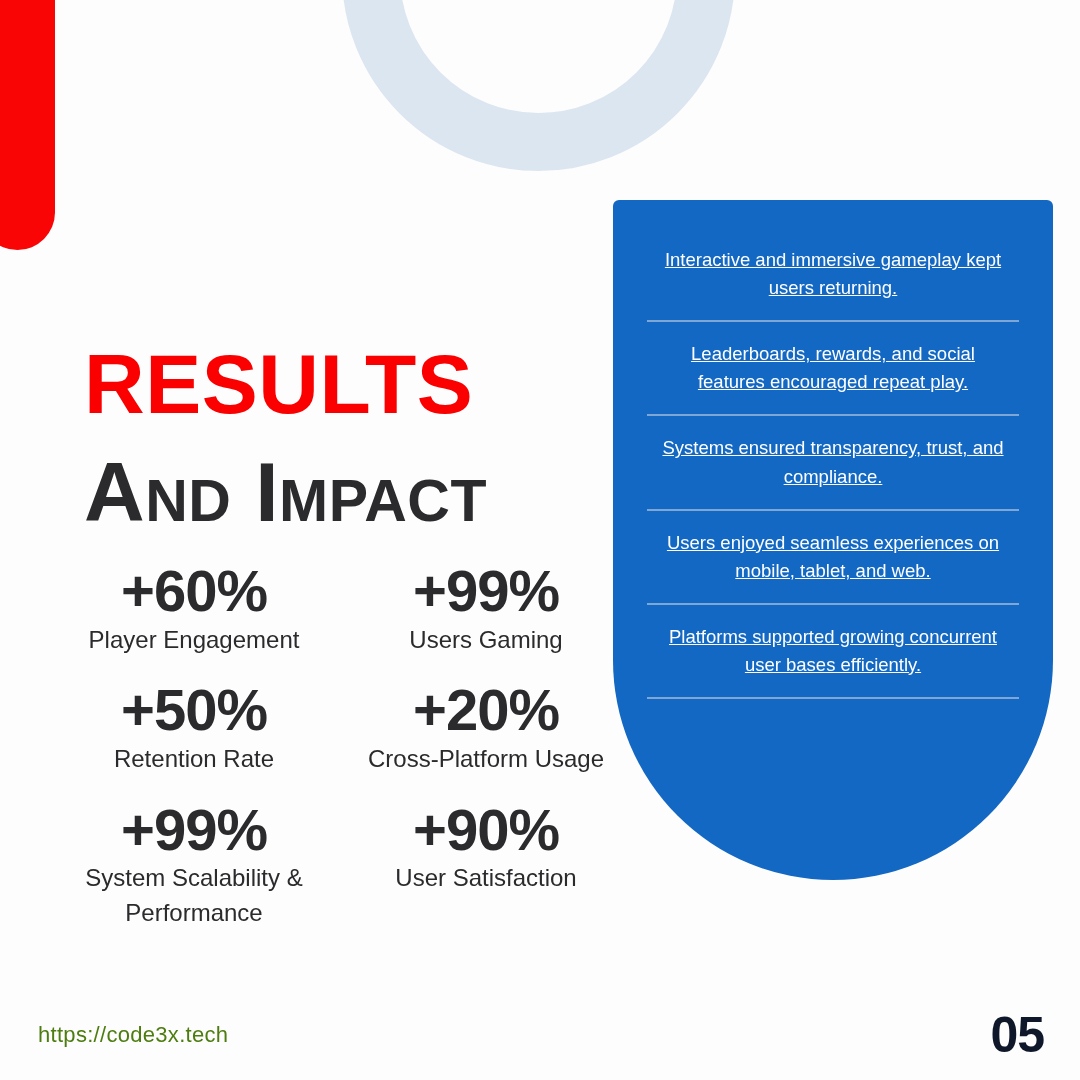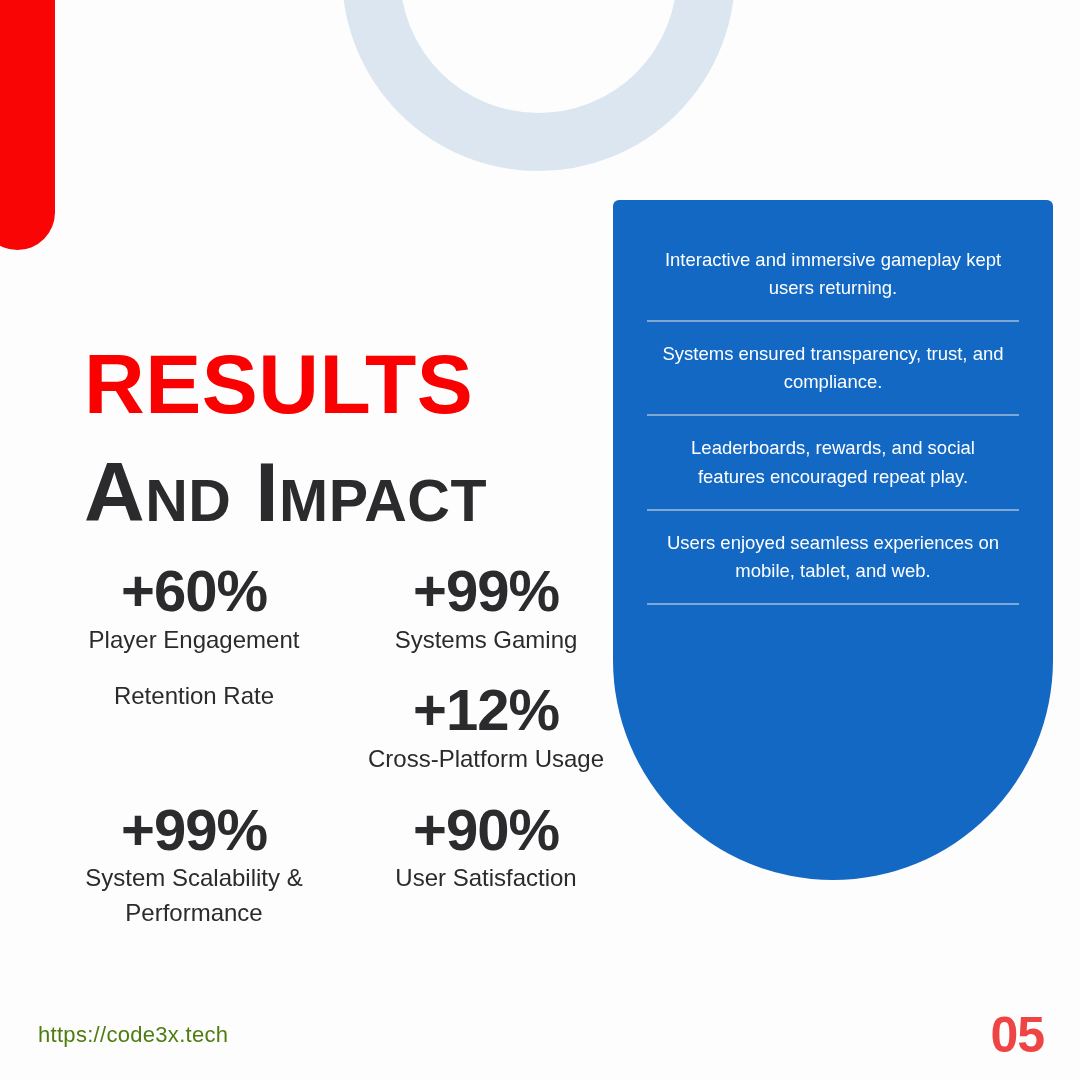--- a/index.html
+++ b/index.html
@@ -98,38 +98,39 @@
   }
   .panel-list { list-style:none; }
   .panel-item {
     text-align:center;
     color:#FFFFFF;
     font-size:18.5px;
     line-height:1.52;
     padding:0 12px 18px 12px;
     border-bottom:2px solid #7FA7D6;
     margin-bottom:18px;
+    text-decoration:underline;
   }
   .panel-item:last-child { margin-bottom:0; }
 
   
   .footer-url {
     position:absolute;
     left:38px; top:1022px;
     font-size:22px;
     font-weight:300;
     color:#4d7c0f;
     letter-spacing:0.3px;
   }
   .footer-page {
     position:absolute;
     right:36px; top:1006px;
     font-size:50px;
     font-weight:bold;
-    color:#ef4444;
+    color:#0f172a;
     letter-spacing:-1px;
   }
 </style>
 </head>
 <body>
 
 <div id="slide">
 
   <div class="red-bar"></div>
   <div class="ring"></div>
@@ -139,44 +140,46 @@
     <span class="line2">And Impact</span>
   </div>
 
   <div class="stats">
     <div class="stat">
       <span class="value">+60%</span>
       <span class="label">Player Engagement</span>
     </div>
     <div class="stat">
       <span class="value">+99%</span>
-      <span class="label">Systems Gaming</span>
+      <span class="label">Users Gaming</span>
     </div>
     <div class="stat">
+      <span class="value">+50%</span>
       <span class="label">Retention Rate</span>
     </div>
     <div class="stat">
-      <span class="value">+12%</span>
+      <span class="value">+20%</span>
       <span class="label">Cross-Platform Usage</span>
     </div>
     <div class="stat">
       <span class="value">+99%</span>
       <span class="label">System Scalability &amp; Performance</span>
     </div>
     <div class="stat">
       <span class="value">+90%</span>
       <span class="label">User Satisfaction</span>
     </div>
   </div>
 
   <div class="panel">
     <ul class="panel-list">
       <li class="panel-item">Interactive and immersive gameplay kept users returning.</li>
+      <li class="panel-item">Leaderboards, rewards, and social features encouraged repeat play.</li>
       <li class="panel-item">Systems ensured transparency, trust, and compliance.</li>
-      <li class="panel-item">Leaderboards, rewards, and social features encouraged repeat play.</li>
       <li class="panel-item">Users enjoyed seamless experiences on mobile, tablet, and web.</li>
+      <li class="panel-item">Platforms supported growing concurrent user bases efficiently.</li>
     </ul>
   </div>
 
   <div class="footer-url">https://code3x.tech</div>
   <div class="footer-page">05</div>
 
 </div>
 
 </body></html>

